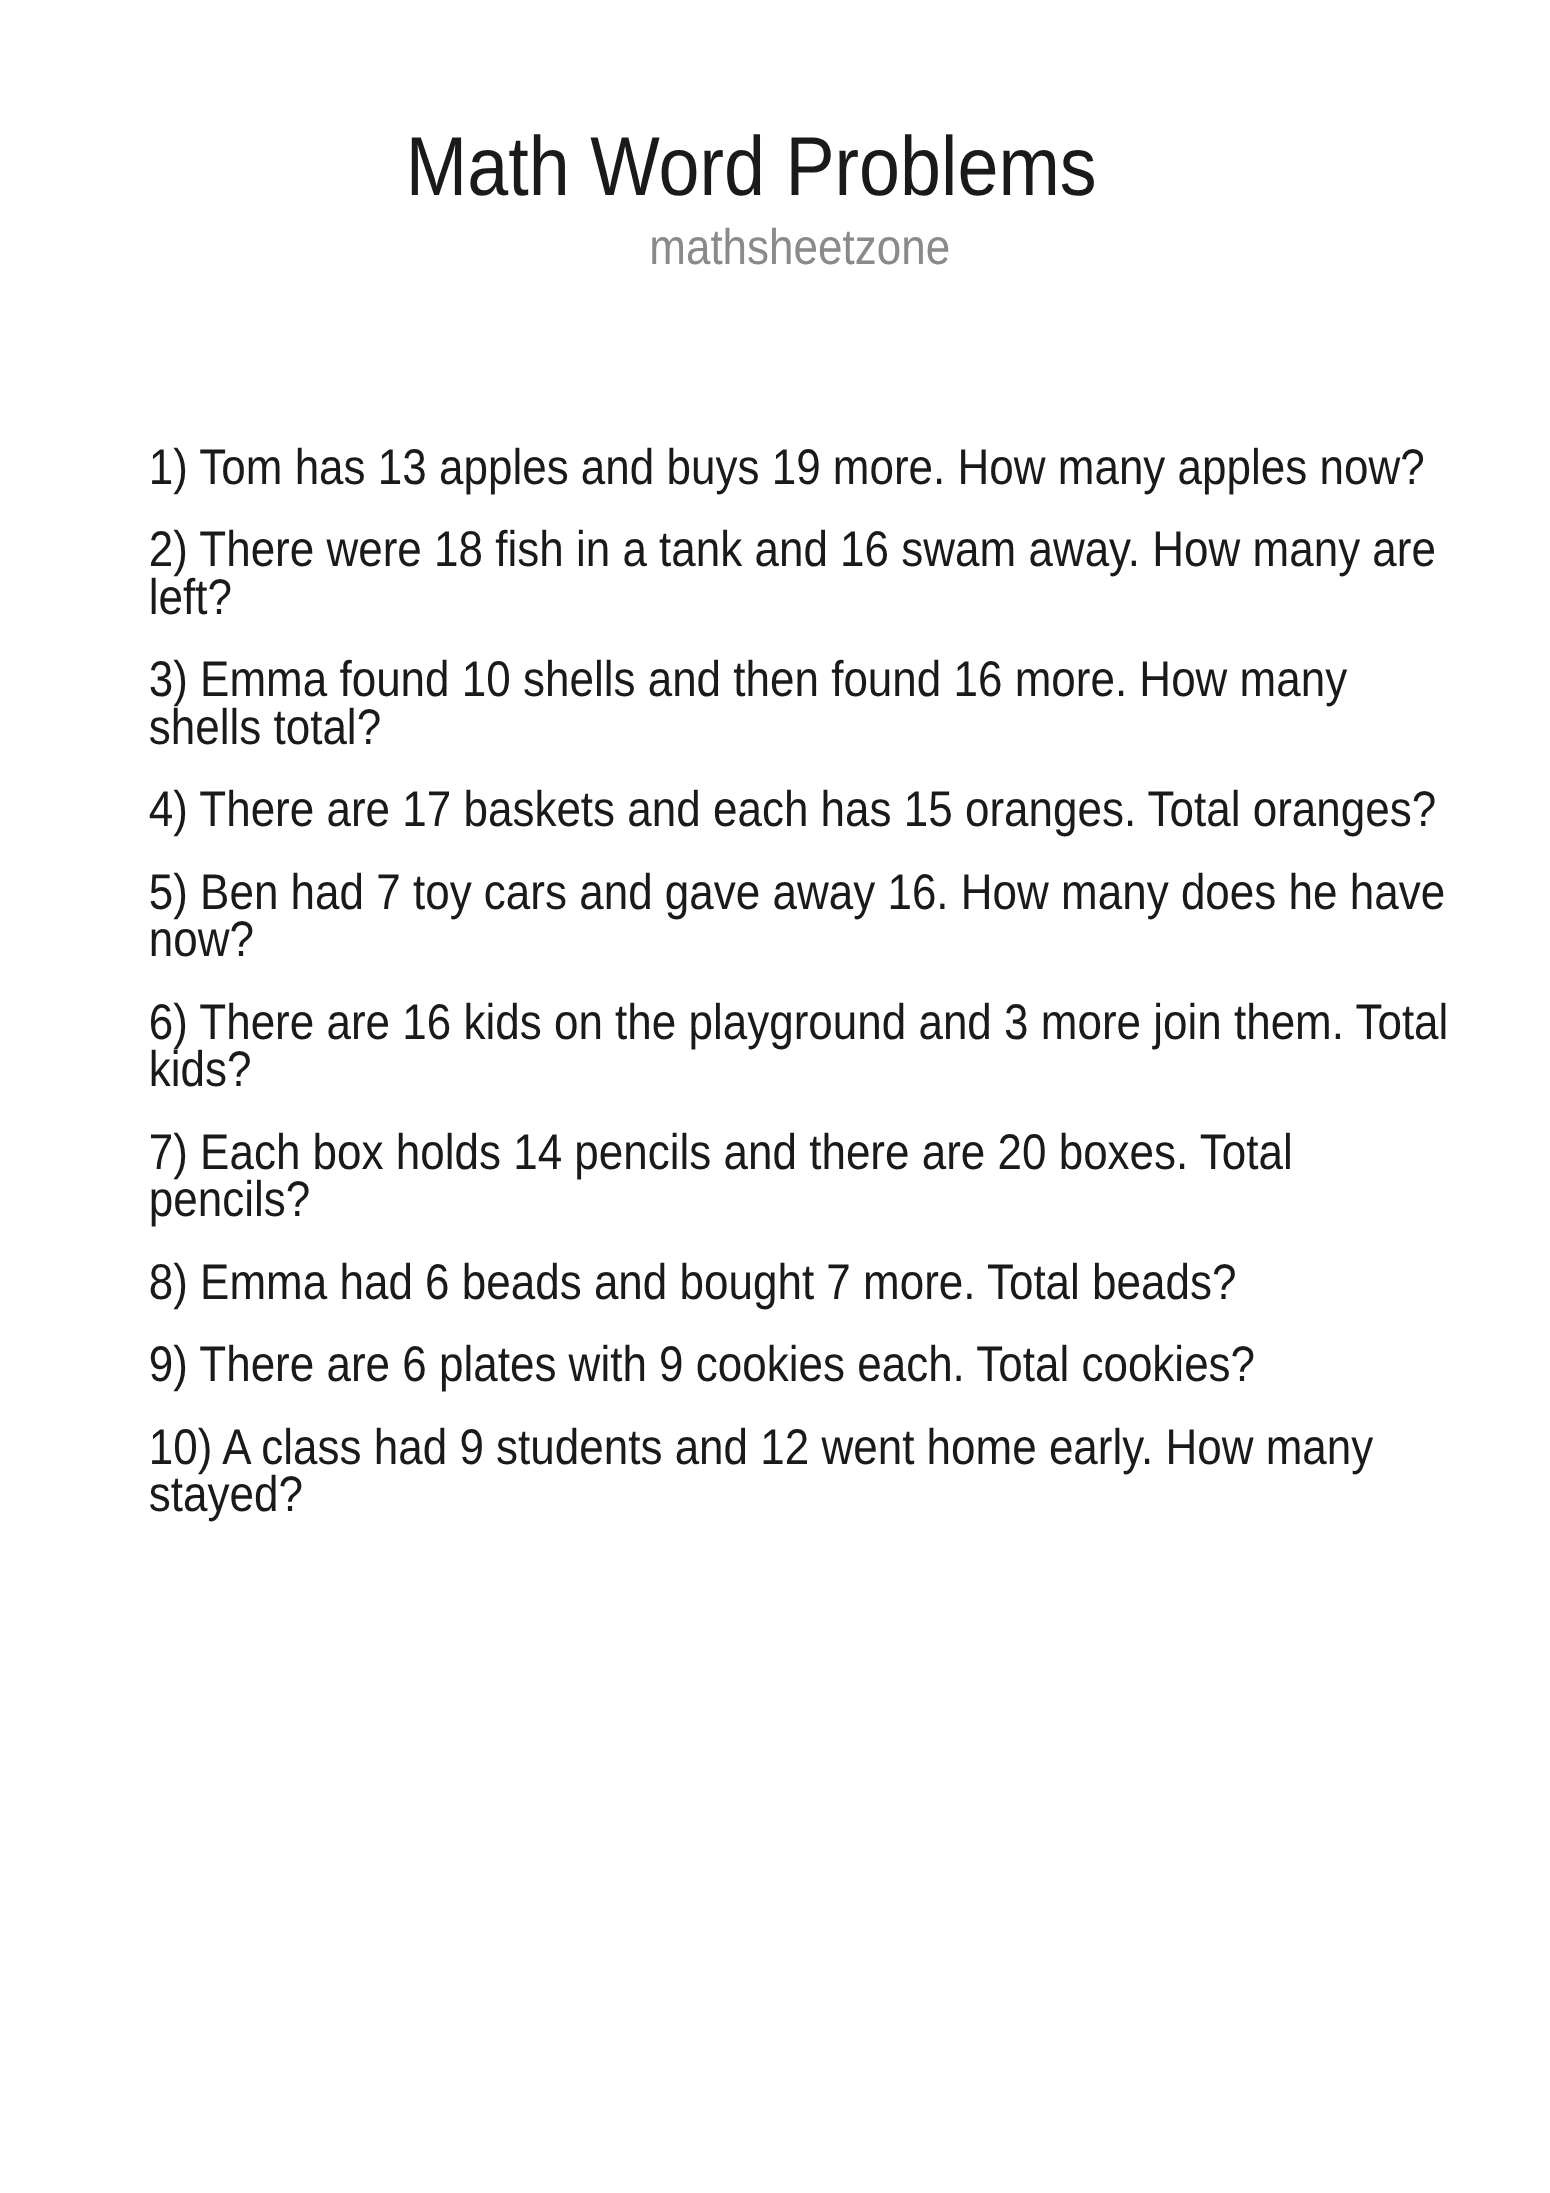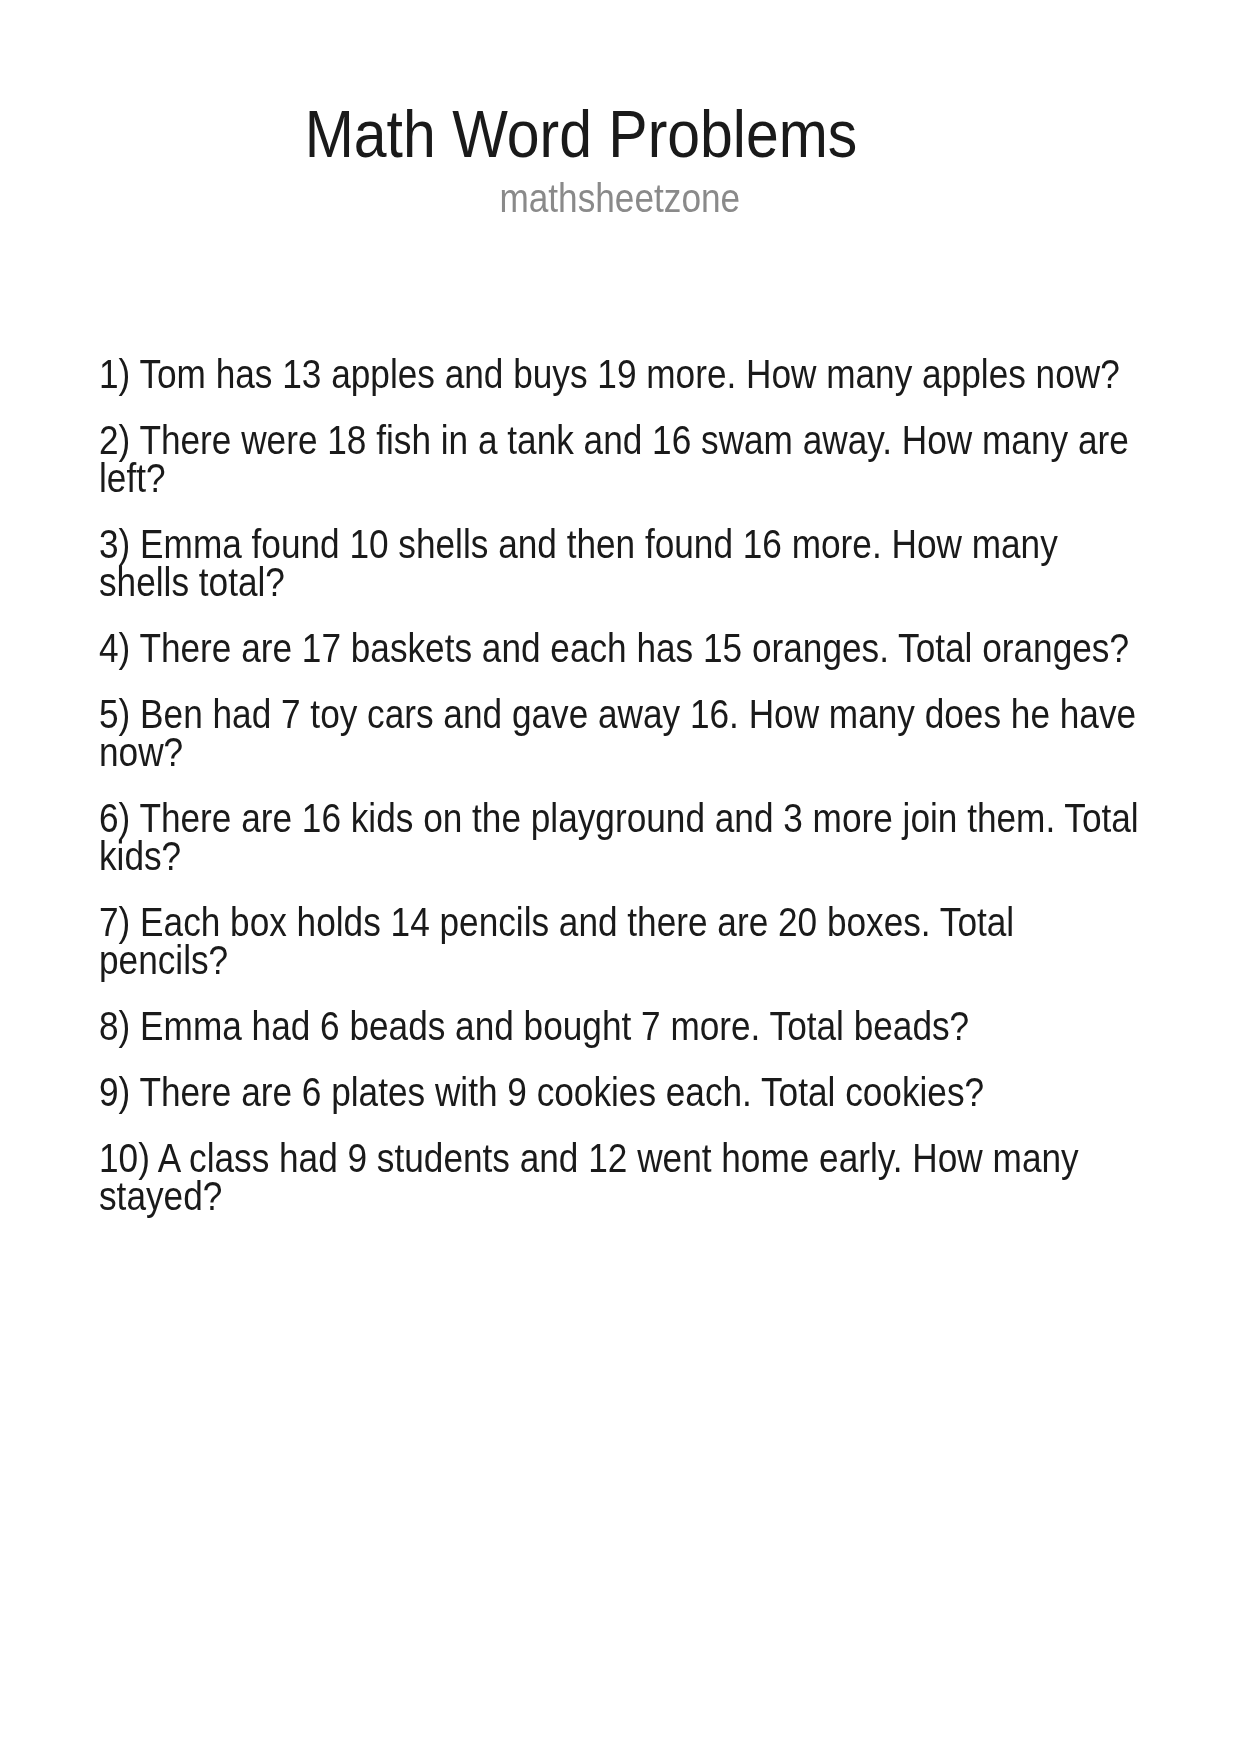--- a/index.html
+++ b/index.html
@@ -12,20 +12,21 @@
     width: 1240px;
     height: 1754px;
     overflow: hidden;
     font-family: "Liberation Sans", sans-serif;
     color: #1a1a1a;
   }
   .page {
     position: absolute;
     inset: 0;
     background: #ffffff;
+    margin-left: 20px;
   }
   
   .title-wrap {
     position: absolute;
     top: 99px;
     left: -39px;
     width: 1240px;
     text-align: center;
     font-size: 67px;
     line-height: 70px;

